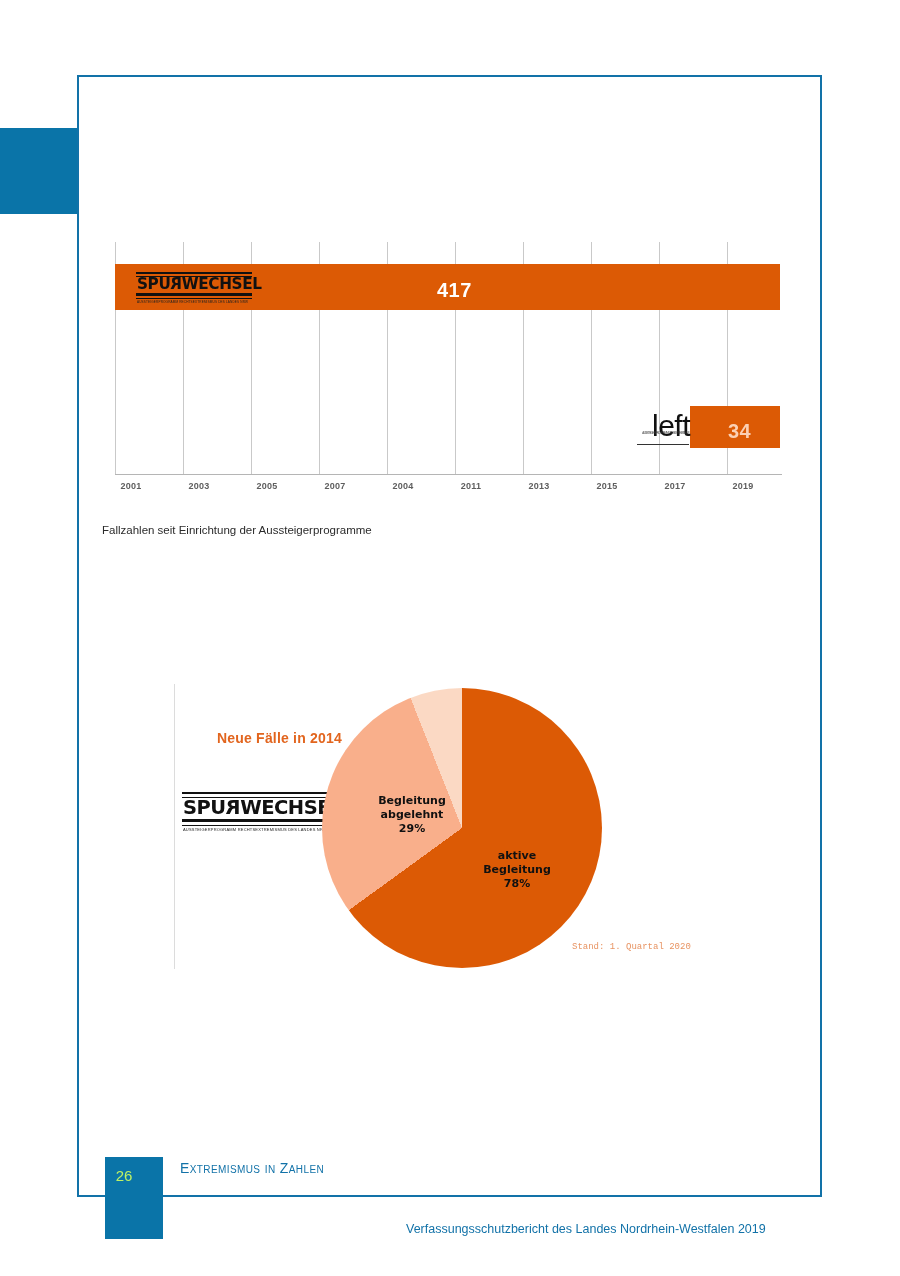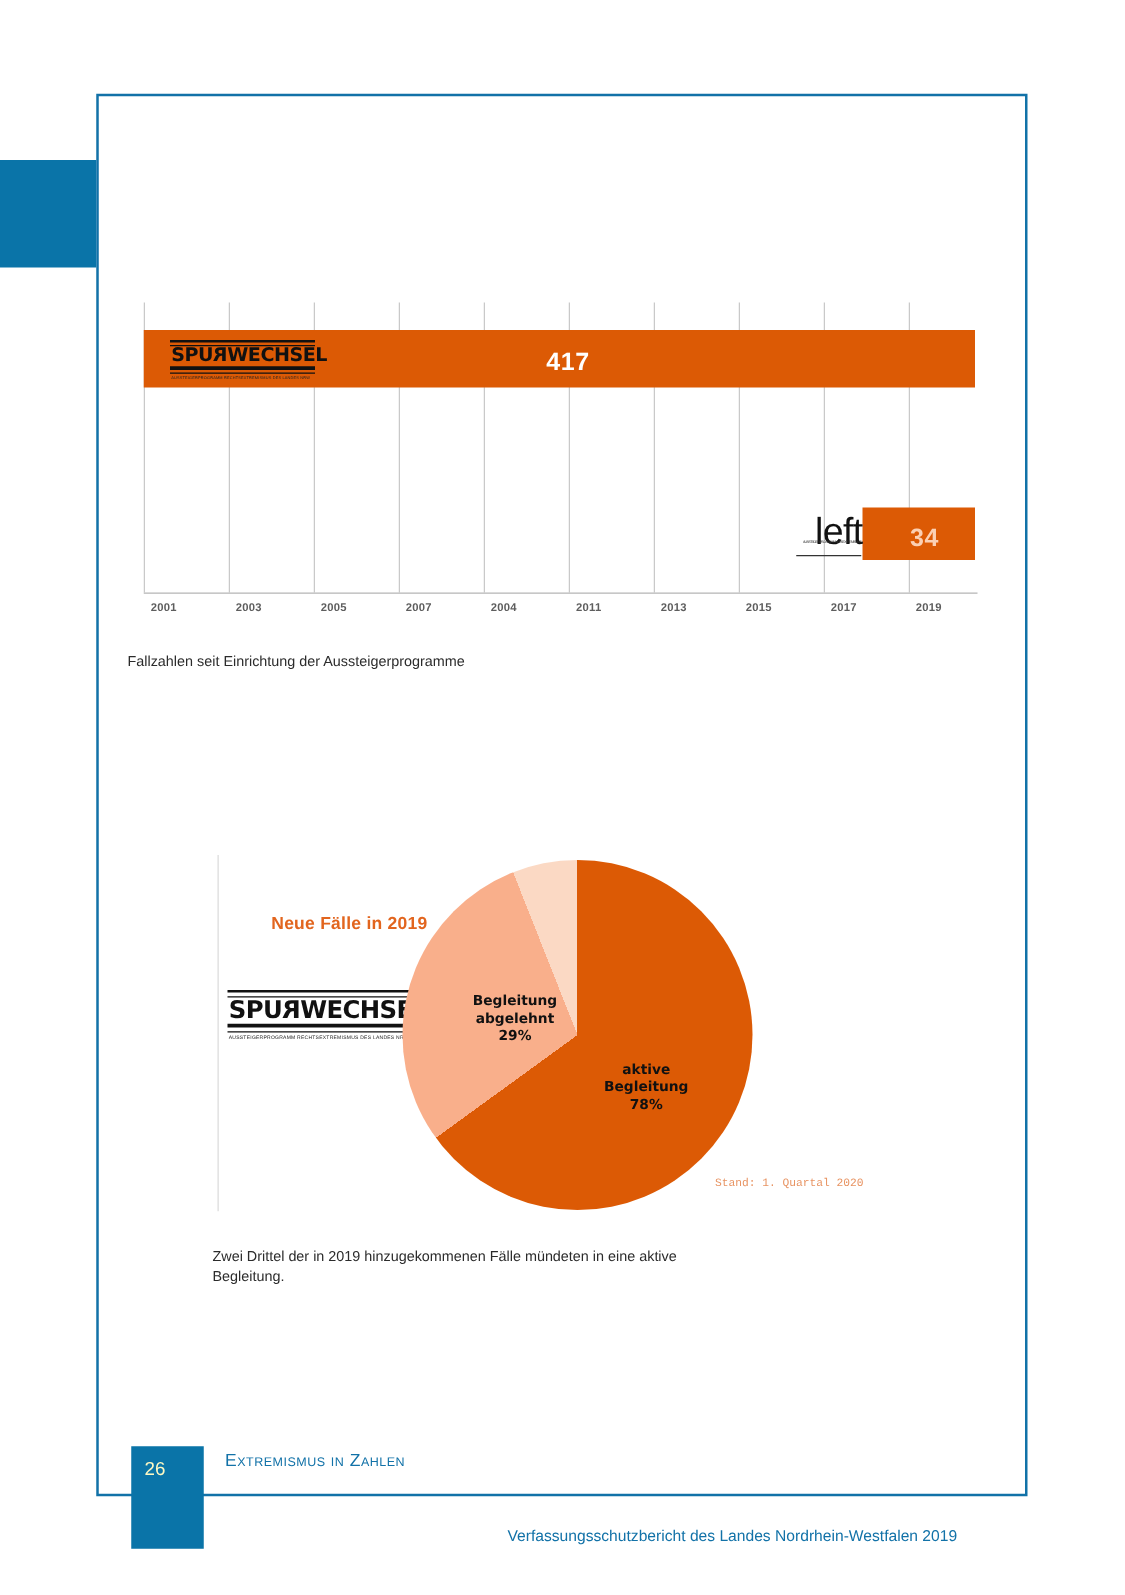--- a/index.html
+++ b/index.html
@@ -124,21 +124,21 @@
   }
 
   #caption-2{left:168px;top:996px;width:420px;}
 
   
   #pagenum-box{
     position:absolute;left:105px;top:1157px;width:58px;height:82px;background:#0a74a8;
   }
   #pagenum{
     position:absolute;left:0;top:10px;width:38px;text-align:center;
-    color:#fef9c3;font-size:15px;
+    color:#bef264;font-size:15px;
   }
   #footer-section{
     position:absolute;left:180px;top:1160px;color:#1272a8;
     font-size:14px;font-variant:small-caps;letter-spacing:.4px;white-space:nowrap;
   }
   #footer-bottom{
     position:absolute;left:406px;top:1222px;color:#1272a8;font-size:12.5px;white-space:nowrap;
   }
 </style>
 </head>
@@ -200,21 +200,21 @@
       <div class="bc-tick" style="left:625px;">2019</div>
     </div>
   </div>
 
   <div class="caption" id="caption-1" style="left:23px;top:445px;">Fallzahlen seit Einrichtung der Aussteigerprogramme</div>
 
   <div id="piechart" style="left:88px;top:597px;">
 
     <div id="pie-divider"></div>
 
-    <div id="pie-title">Neue Fälle in 2019</div>
+    <div id="pie-title">Neue Fälle in 2014</div>
 
     <div id="pie-logo">
       <div class="rule r1"></div>
       <div class="rule r2"></div>
       <div class="word">SPU<span style="display:inline-block;transform:scaleX(-1);">R</span>WECHSEL</div>
       <div class="rule r3"></div>
       <div class="rule r4"></div>
       <div class="sub">AUSSTEIGERPROGRAMM RECHTSEXTREMISMUS DES LANDES NRW</div>
     </div>
 
@@ -229,21 +229,20 @@
 
     <div class="pie-lbl" id="lbl-aktiv">
       <div>aktive</div>
       <div>Begleitung</div>
       <div>78%</div>
     </div>
 
     <div id="pie-stand">Stand: 1. Quartal 2020</div>
   </div>
 
-  <div class="caption" id="caption-2" style="left:91px;top:921px;">Zwei Drittel der in 2019 hinzugekommenen Fälle mündeten in eine aktive Begleitung.</div>
 
 </div>
 
 <div id="pagenum-box">
   <div id="pagenum">26</div>
 </div>
 <div id="footer-section">Extremismus in Zahlen</div>
 <div id="footer-bottom">Verfassungsschutzbericht des Landes Nordrhein-Westfalen 2019</div>
 
 </body></html>

